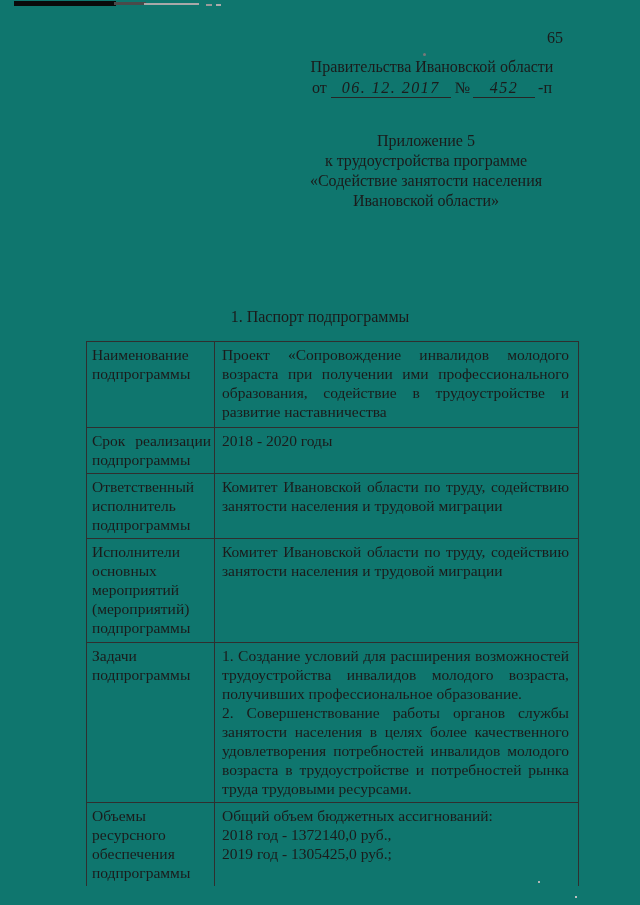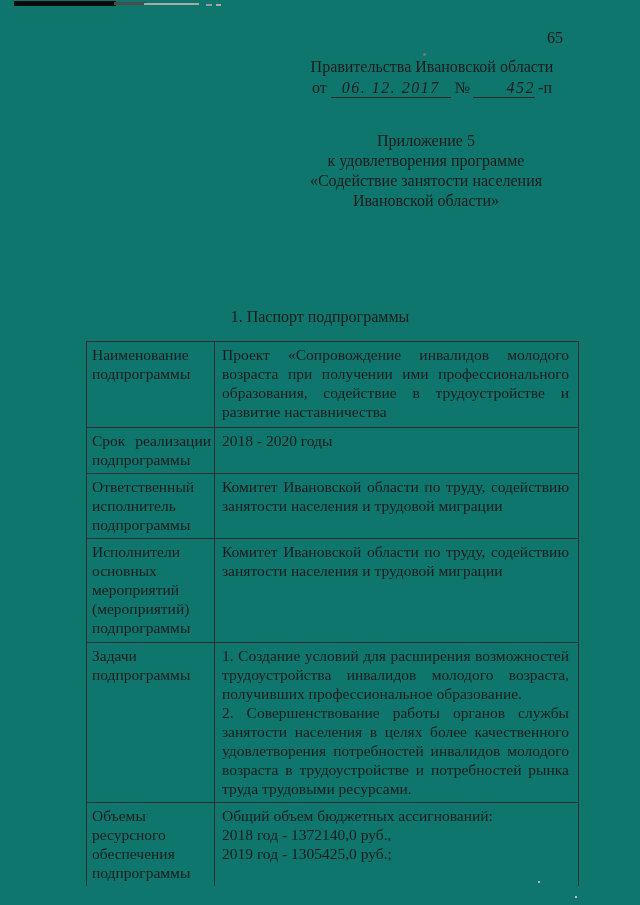--- a/index.html
+++ b/index.html
@@ -23,21 +23,21 @@
   .page-number { position:absolute; top:29px; left:547px; font-size:16px; }
 
   .appendix-block { position:absolute; text-align:center; font-size:16px; line-height:20px; }
   .block1 { top:57px;  right:58px; width:300px; }
   .block2 { top:131px; right:64px; width:300px; }
 
   .date-line { white-space:nowrap; margin-top:1px; }
   .underline { display:inline-block; border-bottom:1.5px solid #262626; vertical-align:bottom; line-height:19px; }
   .hw { font-style:italic; letter-spacing:1.5px; }
   .u-date { min-width:120px; margin:0 4px; }
-  .u-num  { min-width:62px;  margin:0 3px;text-align:right; }
+  .u-num  { min-width:62px;  margin:0 3px; }
 
   .title-block { position:absolute; top:237px; left:50px; width:540px; text-align:center; font-size:16px; line-height:20px; }
   .section-heading { position:absolute; top:308px; left:0; width:640px; text-align:center; font-size:16px; }
 
   table.passport {
     position:absolute; top:341px; left:86px; width:492px;
     border-collapse:collapse; table-layout:fixed;
     font-size:15.5px; line-height:19px;
   }
   col.c1 { width:128px; }
@@ -69,21 +69,21 @@
 
   <div class="appendix-block block1">
     <div>Правительства Ивановской области</div>
     <div class="date-line">
       <span>от</span><span class="underline u-date hw">06. 12. 2017</span><span>№</span><span class="underline u-num hw">452</span><span>-п</span>
     </div>
   </div>
 
   <div class="appendix-block block2">
     <div>Приложение 5</div>
-    <div>к удовлетворения программе</div>
+    <div>к трудоустройства программе</div>
     <div>«Содействие занятости населения</div>
     <div>Ивановской области»</div>
   </div>
 
 
   <div class="section-heading">1. Паспорт подпрограммы</div>
 
   <table class="passport">
     <colgroup>
         <col class="c1">

